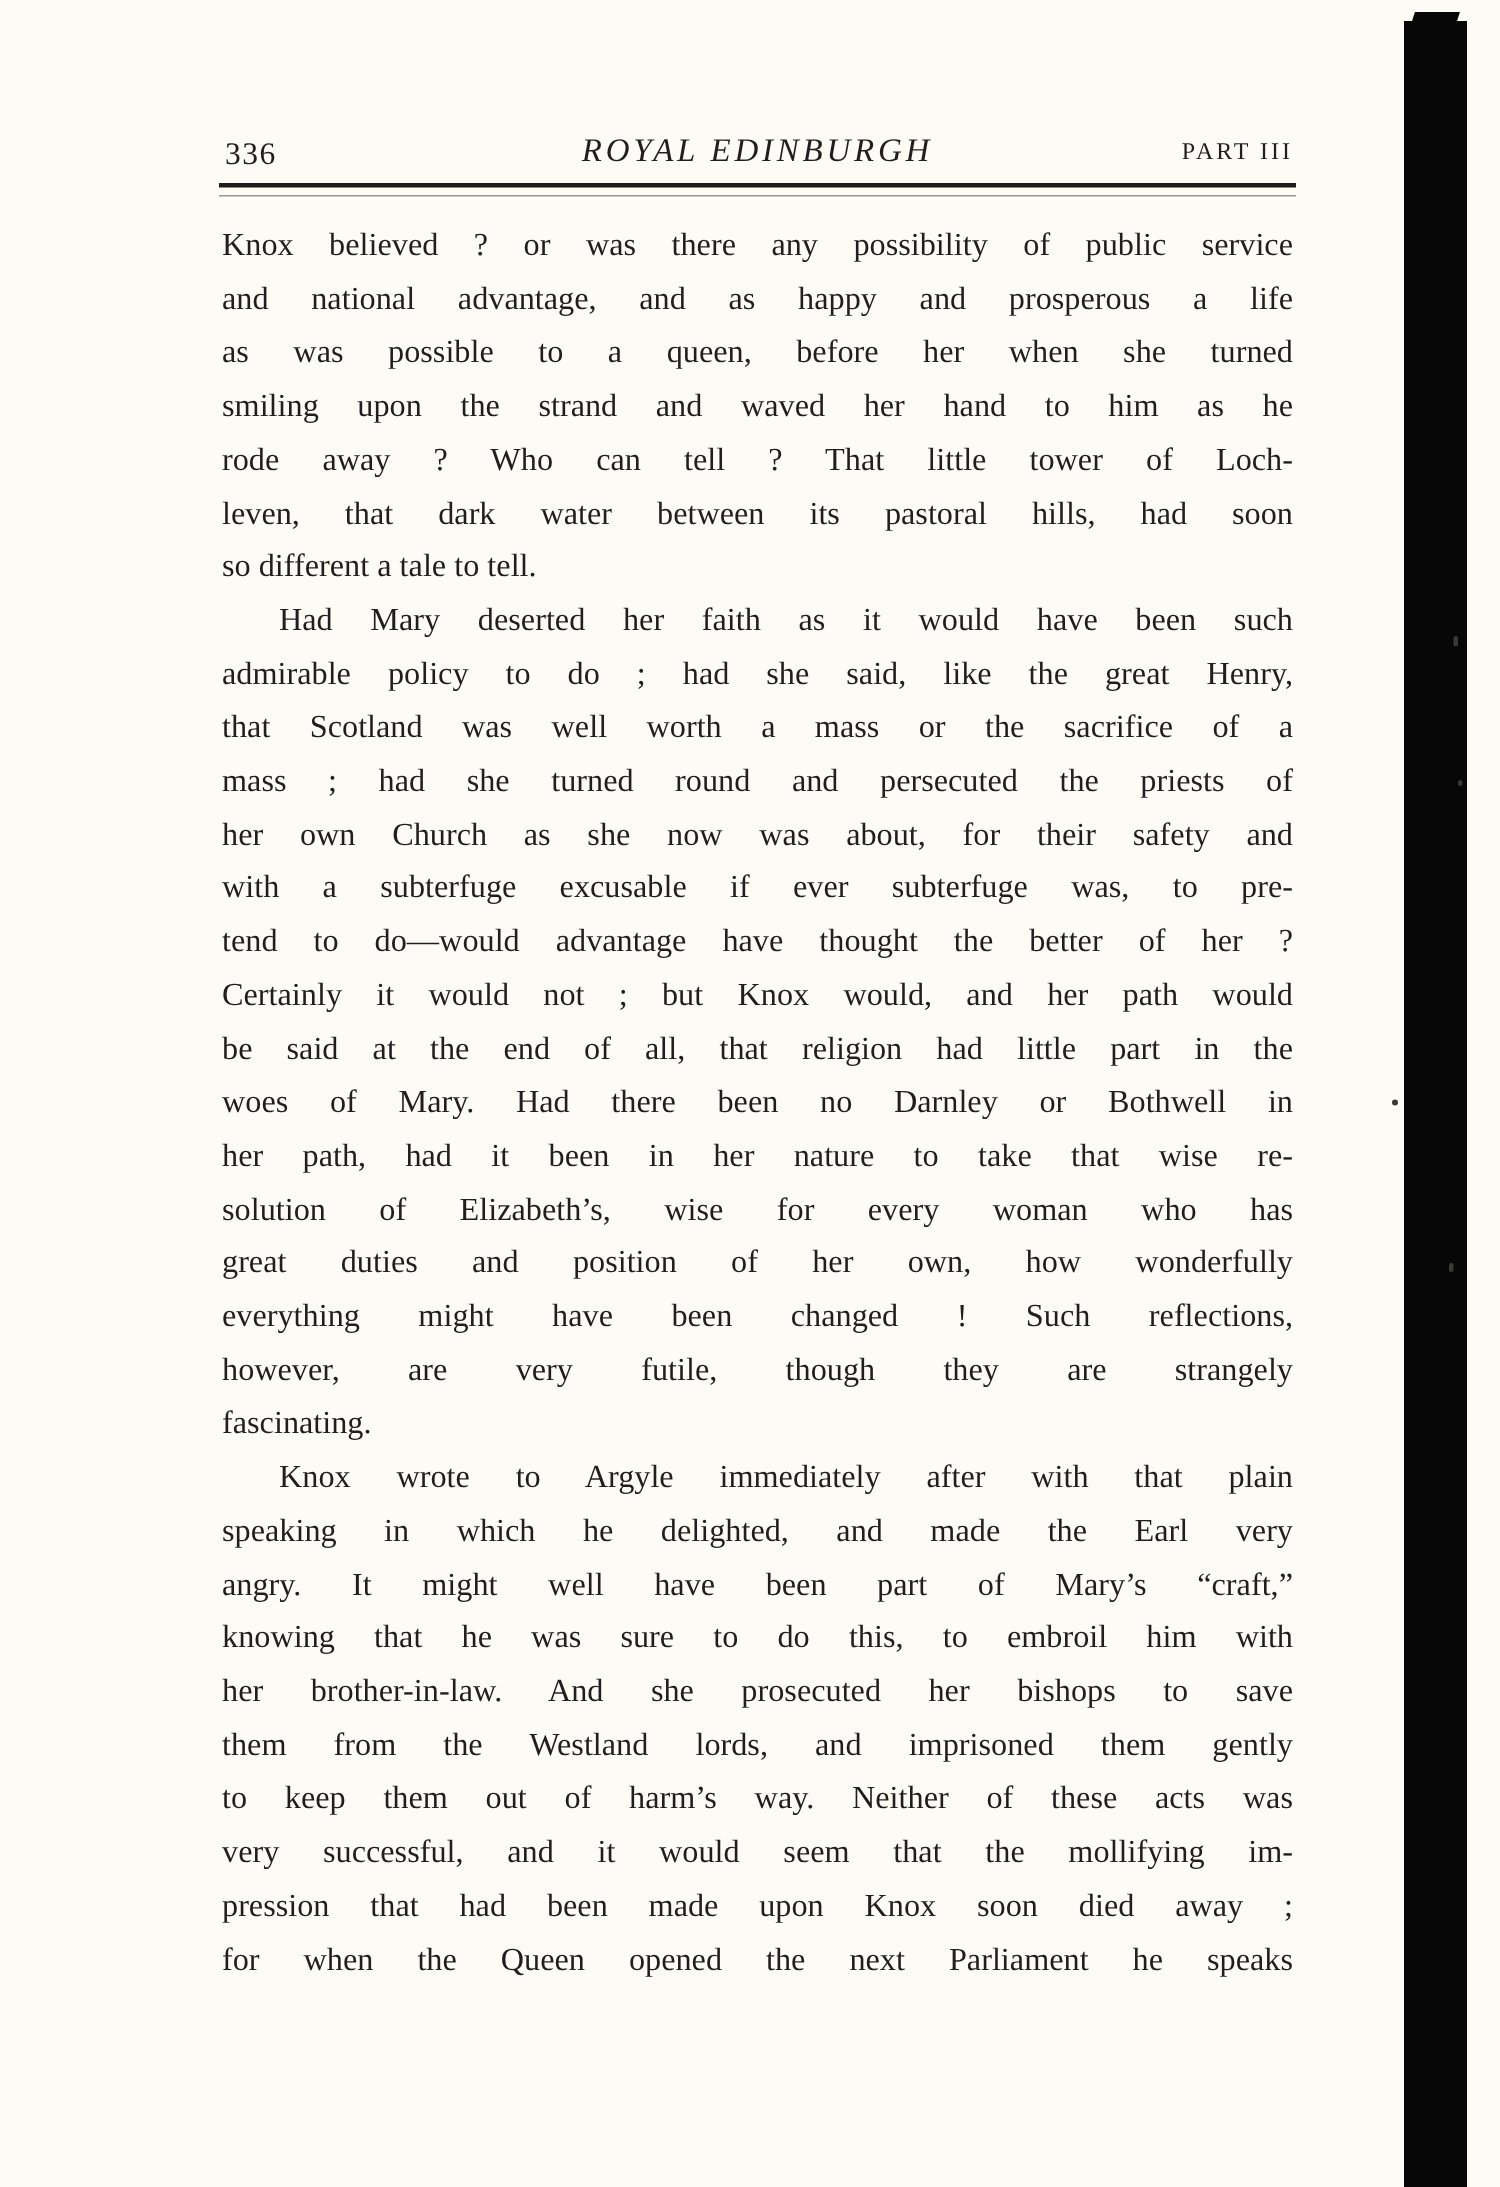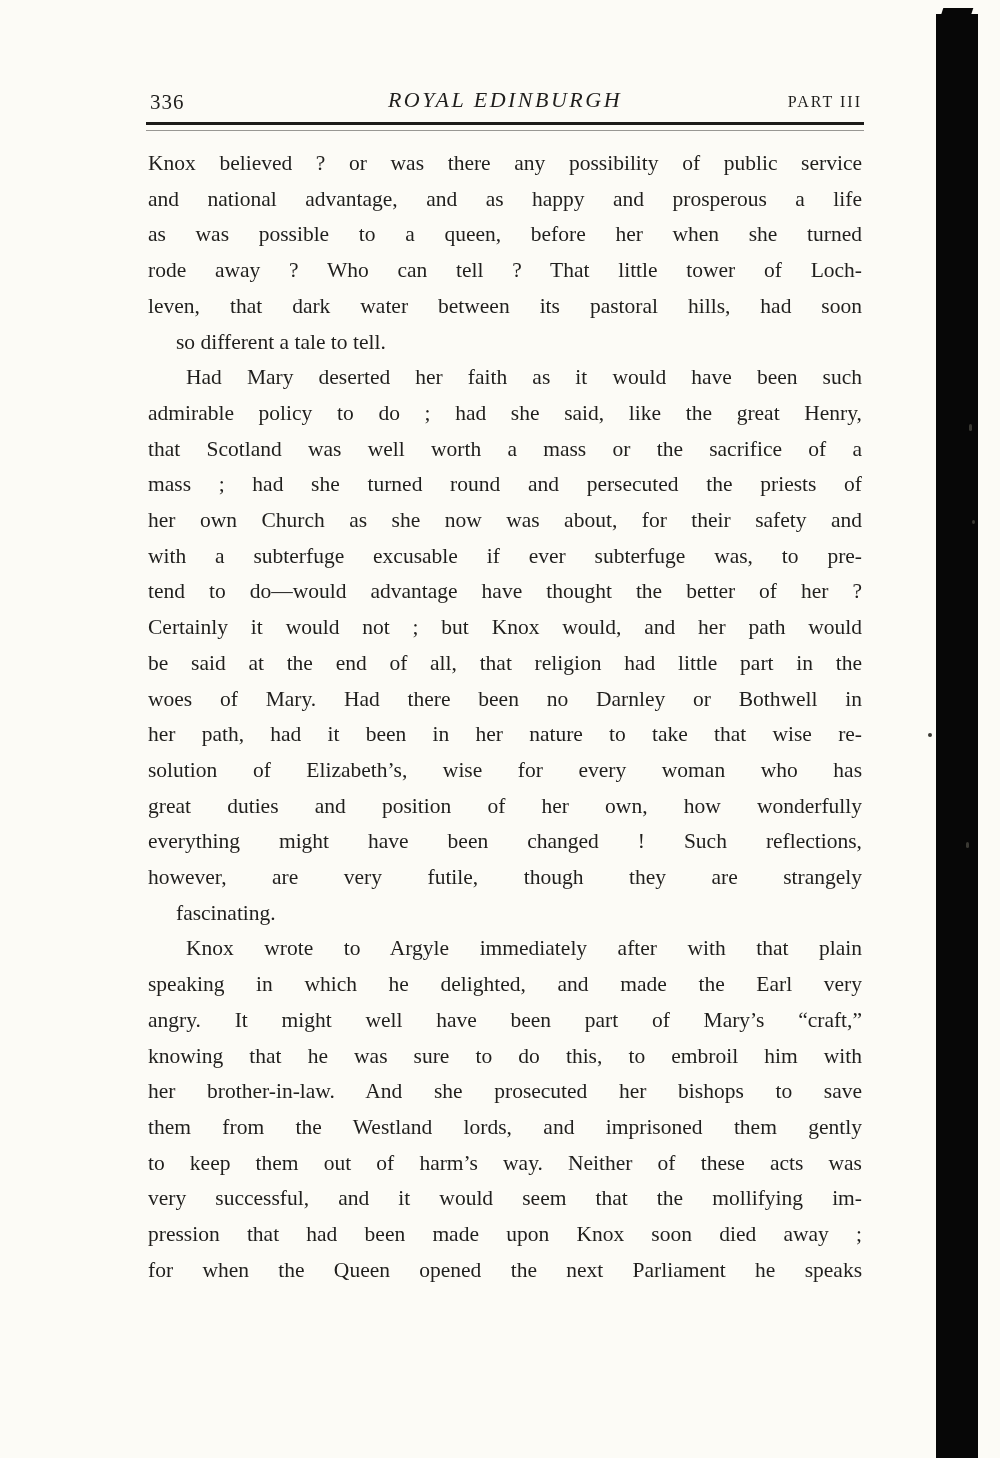--- a/index.html
+++ b/index.html
@@ -90,21 +90,21 @@
     left: 148px;
     width: 714px;
     font-size: 21.5px;
   }
   .paragraph { margin: 0; }
   .line {
     line-height: 35.7px;
     text-align: justify;
     text-align-last: justify;
   }
-  .line.no-stretch { text-align-last: left; margin-left: 28px; }
+  .line.no-stretch { text-align-last: left; }
   .line.indent { text-indent: 38px; }
 </style>
 </head>
 <body>
 
 <div class="stage">
 
   <div class="scan-bar"></div>
   <div class="speck s1"></div>
   <div class="speck s2"></div>
@@ -117,20 +117,21 @@
     <span class="part-label">PART III</span>
   </header>
 
   <div class="rule"></div>
 
   <main class="body-text">
       <div class="paragraph">
         <div class="line">Knox believed ? or was there any possibility of public service</div>
         <div class="line">and national advantage, and as happy and prosperous a life</div>
         <div class="line">as was possible to a queen, before her when she turned</div>
+        <div class="line">smiling upon the strand and waved her hand to him as he</div>
         <div class="line">rode away ? Who can tell ? That little tower of Loch-</div>
         <div class="line">leven, that dark water between its pastoral hills, had soon</div>
         <div class="line no-stretch">so different a tale to tell.</div>
       </div>
       <div class="paragraph">
         <div class="line indent">Had Mary deserted her faith as it would have been such</div>
         <div class="line">admirable policy to do ; had she said, like the great Henry,</div>
         <div class="line">that Scotland was well worth a mass or the sacrifice of a</div>
         <div class="line">mass ; had she turned round and persecuted the priests of</div>
         <div class="line">her own Church as she now was about, for their safety and</div>

